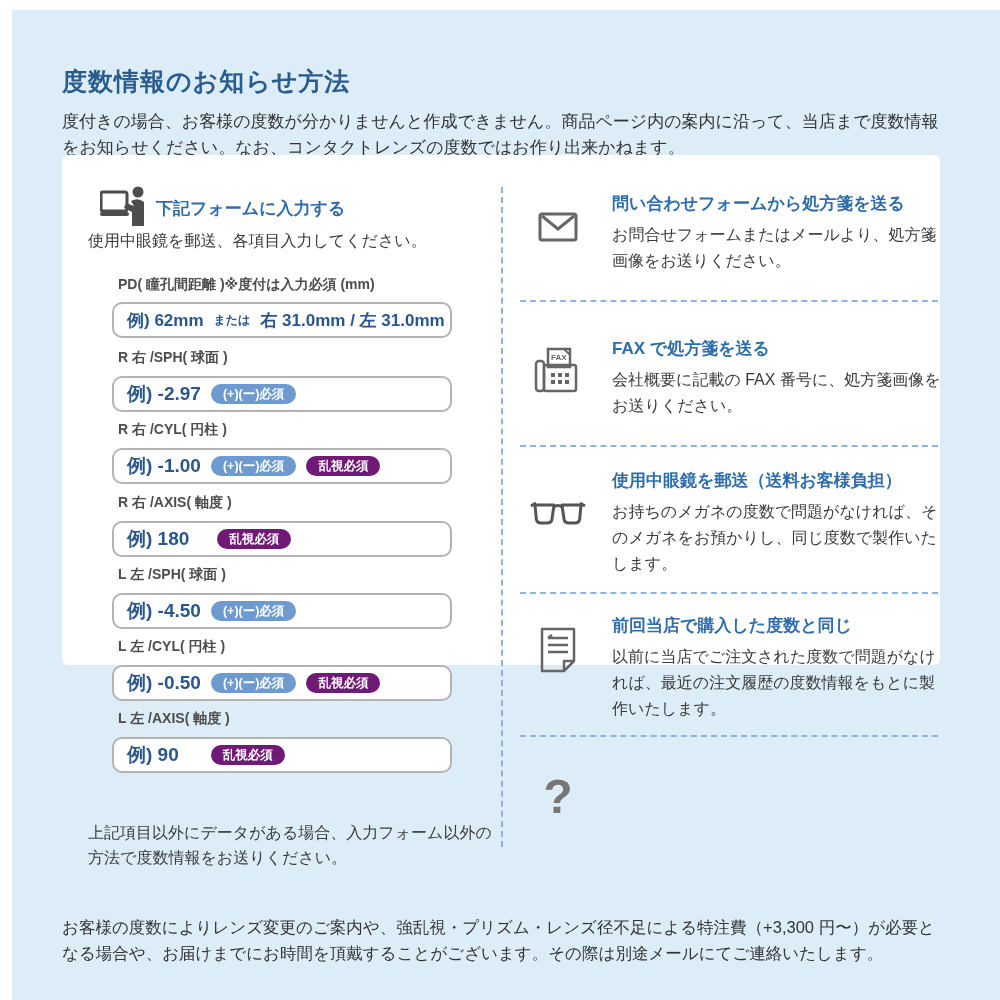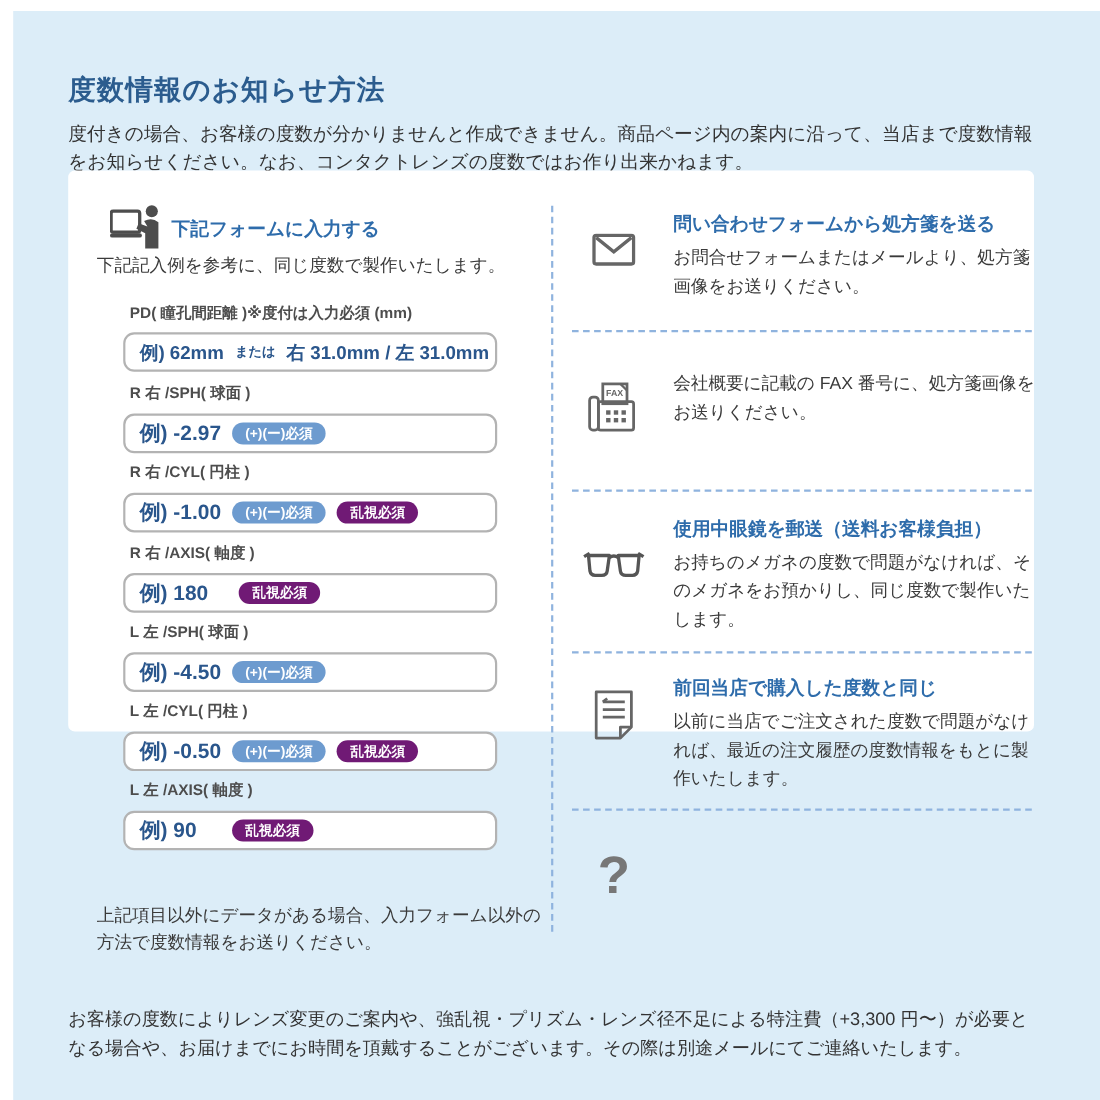--- a/index.html
+++ b/index.html
@@ -55,21 +55,21 @@
 
     <div class="form-head-icon">
       <svg width="50" height="42" viewBox="0 0 50 42">
         <rect x="1" y="6" width="26" height="19" rx="2" fill="none" stroke="#4d4d4d" stroke-width="3"></rect>
         <rect x="0" y="26" width="29" height="4" rx="2" fill="#4d4d4d"></rect>
         <circle cx="38" cy="6" r="5.5" fill="#4d4d4d"></circle>
         <path d="M31 15 Q38 11 44 16 L44 40 L32 40 L32 26 L24 22 L26 17 L34 20 Z" fill="#4d4d4d"></path>
       </svg>
     </div>
     <div class="form-heading">下記フォームに入力する</div>
-    <div class="form-instruction">下記記入例を参考に、同じ度数で製作いたします。</div>
+    <div class="form-instruction">使用中眼鏡を郵送、各項目入力してください。</div>
 
     <div class="field-label" style="top:121px">PD( 瞳孔間距離 )※度付は入力必須 (mm)</div>
     <div class="field-box box-pd" style="top:147px">
       <span class="ex-text">例) 62mm</span>
       <span class="ex-text-sm">または</span>
       <span class="ex-text">右 31.0mm / 左 31.0mm</span>
     </div>
 
     <div class="field-label" style="top:194px">R 右 /SPH( 球面 )</div>
     <div class="field-box" style="top:221px">
@@ -136,20 +136,21 @@
           <rect x="17" y="26" width="4" height="4"></rect>
             <rect x="24" y="26" width="4" height="4"></rect>
             <rect x="31" y="26" width="4" height="4"></rect>
           <rect x="17" y="33" width="4" height="4"></rect>
             <rect x="24" y="33" width="4" height="4"></rect>
             <rect x="31" y="33" width="4" height="4"></rect>
         </g>
       </svg>
     </div>
     <div class="method-text" style="top:182px">
+      <p class="method-title">FAX で処方箋を送る</p>
       <p class="method-body">会社概要に記載の FAX 番号に、処方箋画像をお送りください。</p>
     </div>
     <div class="hdivider" style="top:290px"></div>
 
     <div class="method-icon-cell" style="top:345px">
       <svg width="58" height="26" viewBox="0 0 58 26">
         <path d="M2 6 L7 3" stroke="#555" stroke-width="3" fill="none"></path>
         <path d="M56 6 L51 3" stroke="#555" stroke-width="3" fill="none"></path>
         <path d="M6 5 H25 L23 19 Q22.5 23 18 23 H12 Q8 23 7.3 19 Z" fill="none" stroke="#555" stroke-width="3" stroke-linejoin="round"></path>
         <path d="M52 5 H33 L35 19 Q35.5 23 40 23 H46 Q50 23 50.7 19 Z" fill="none" stroke="#555" stroke-width="3" stroke-linejoin="round"></path>

